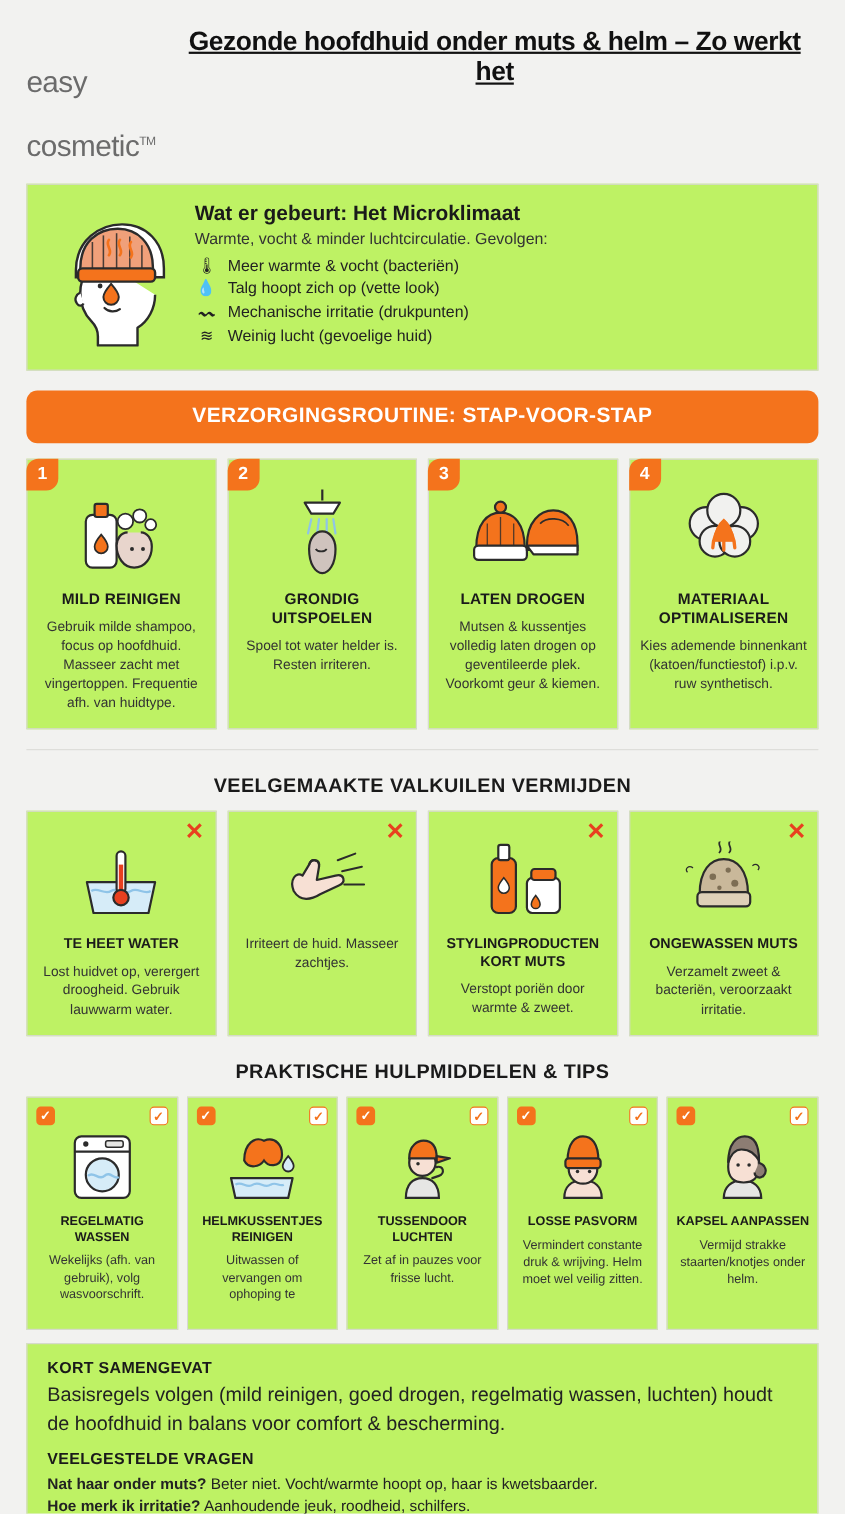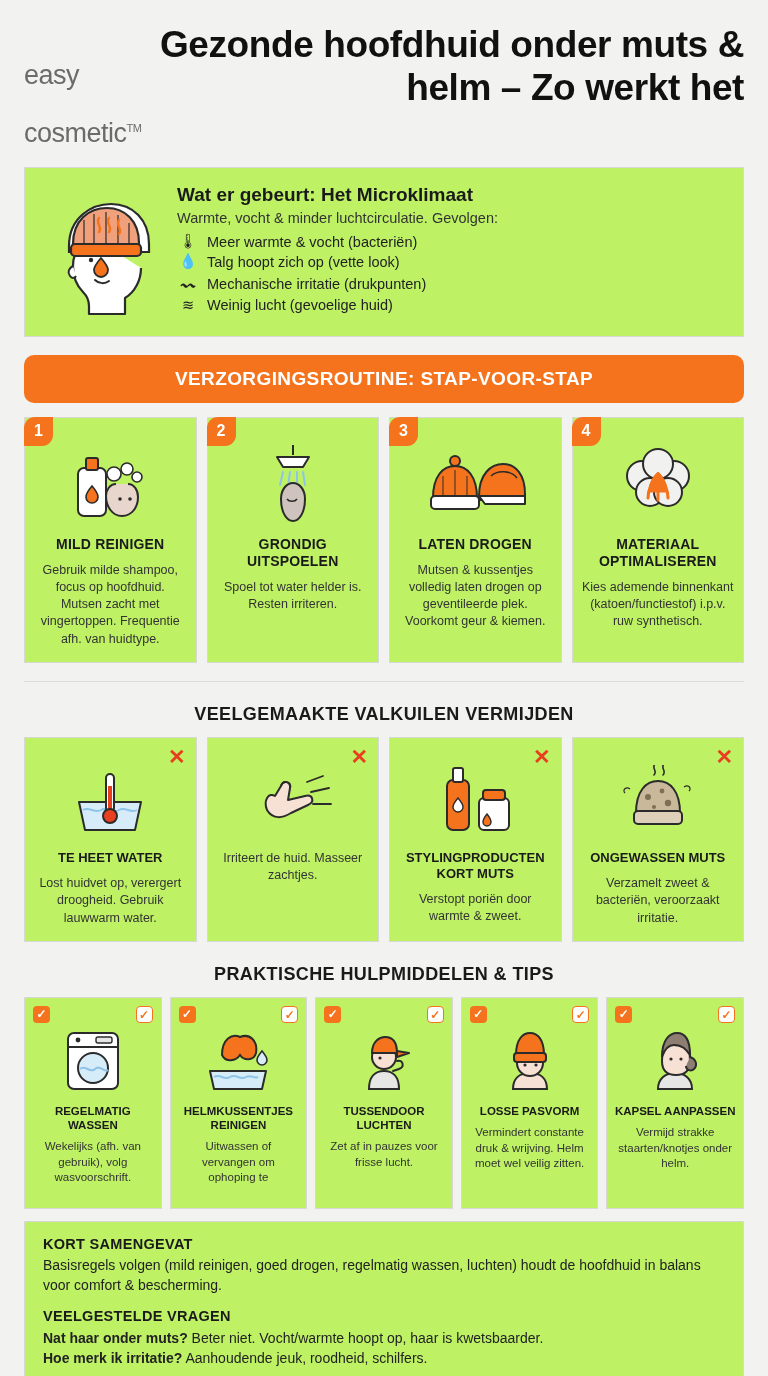--- a/index.html
+++ b/index.html
@@ -35,26 +35,27 @@
     padding-top: 8px;
     white-space: pre-line;
     position: relative;
   }
   .logo .tm {
     font-size: 11px;
     vertical-align: super;
   }
   .title {
     flex: 1;
-    text-align: right;
-    font-size: 37px;
+    text-align: center;
+    font-size: 24px;
     line-height: 1.16;
     font-weight: bold;
     letter-spacing: -0.4px;
     color: #111;
+    text-decoration: underline;
   }
 
   
   .card {
     background: #bef264;
     border: 1.5px solid #d8d8d4;
     border-radius: 0;
   }
 
   
@@ -147,21 +148,21 @@
   }
   .chk.left { top: 8px; left: 8px; background: #f4731c; color: #fff; }
   .chk.right { top: 8px; right: 8px; background: #fff; color: #f4731c; border: 1.5px solid #f4731c; }
   .tip-illu { height: 68px; display: flex; align-items: center; justify-content: center; margin: 18px 0 10px; }
   .tip-title { font-size: 11.5px; font-weight: bold; margin-bottom: 7px; line-height: 1.22; }
   .tip-text { font-size: 11.5px; line-height: 1.36; color: #333; }
 
   
   .summary { margin-top: 12px; padding: 14px 18px 16px; }
   .sum-h { font-size: 14.5px; font-weight: bold; letter-spacing: 0.3px; margin-bottom: 4px; }
-  .sum-p { font-size: 14px; line-height: 1.42; color: #222; margin-bottom: 12px; }
+  .sum-p { font-size: 18px; line-height: 1.42; color: #222; margin-bottom: 12px; }
   .faq-h { font-size: 14.5px; font-weight: bold; letter-spacing: 0.3px; margin-bottom: 4px; }
   .faq-line { font-size: 14px; line-height: 1.45; color: #222; }
   .faq-line b { font-weight: bold; }
 </style>
 </head>
 <body>
 
 <div class="page">
 
   <div class="header">
@@ -241,21 +242,21 @@
           <circle cx="56" cy="55" r="1.8" fill="#2b2b2b"></circle>
             <circle cx="66" cy="55" r="1.8" fill="#2b2b2b"></circle>
           <g fill="#fff" stroke="#2b2b2b" stroke-width="1.6">
             <circle cx="50" cy="30" r="7"></circle>
               <circle cx="63" cy="25" r="6"></circle>
               <circle cx="73" cy="33" r="5"></circle>
           </g>
         </svg>
       </div>
       <div class="step-title">MILD REINIGEN</div>
-      <div class="step-text">Gebruik milde shampoo, focus op hoofdhuid. Mutsen zacht met vingertoppen. Frequentie afh. van huidtype.</div>
+      <div class="step-text">Gebruik milde shampoo, focus op hoofdhuid. Masseer zacht met vingertoppen. Frequentie afh. van huidtype.</div>
     </div>
 
     <div class="card step">
       <div class="step-num">2</div>
       <div class="step-illu">
         <svg width="92" height="86" viewBox="0 0 92 86">
           <path d="M46 4 L46 14" stroke="#2b2b2b" stroke-width="2"></path>
           <path d="M30 16 L62 16 L56 26 L36 26 Z" fill="#fff" stroke="#2b2b2b" stroke-width="2" stroke-linejoin="round"></path>
           <g stroke="#8fc4e8" stroke-width="2" stroke-linecap="round">
             <line x1="36" y1="31" x2="33" y2="44"></line>

